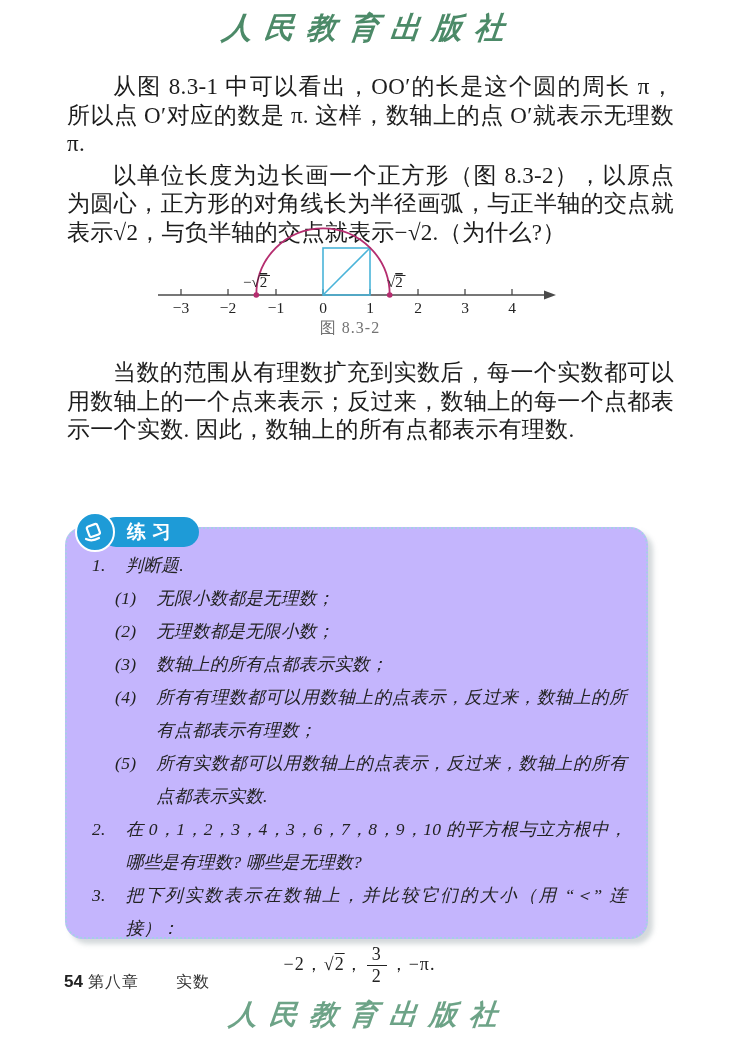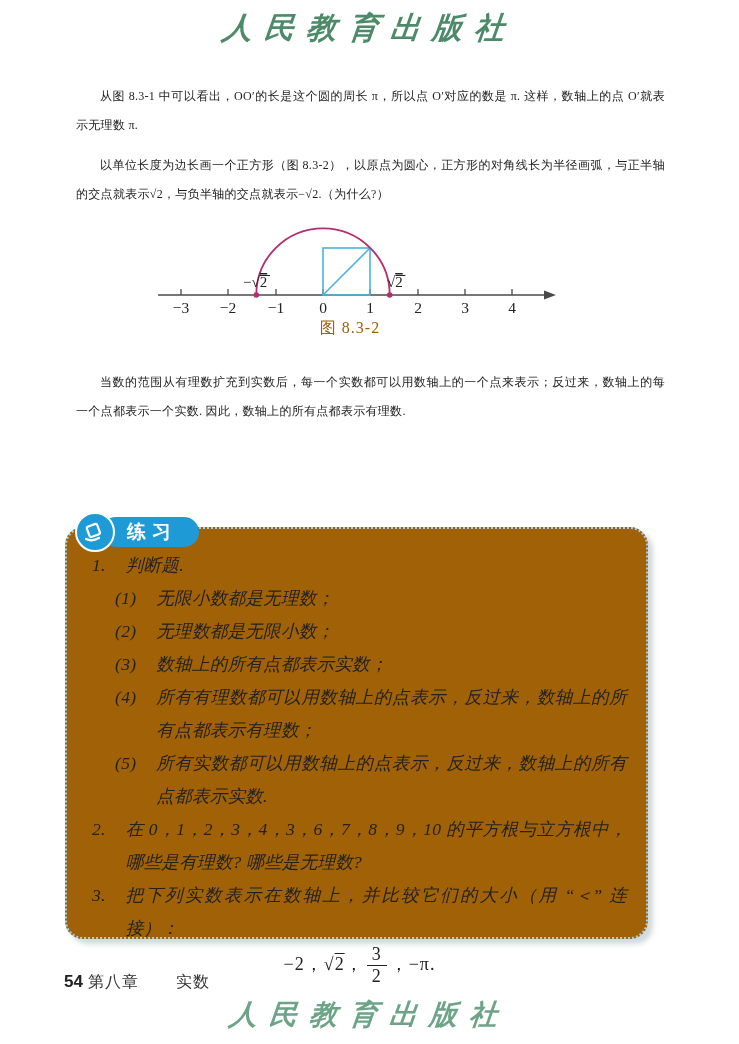--- a/index.html
+++ b/index.html
@@ -12,33 +12,33 @@
     position:absolute;left:0;width:739px;text-align:center;
     font-family:"DejaVu Serif",serif;font-weight:bold;font-style:italic;
     letter-spacing:12px;transform:skewX(-6deg);
   }
   .header-logo{top:8px;font-size:30px;color:#4c8a68;}
   .footer-logo{top:996px;font-size:28px;color:#5e9a7b;opacity:.9;}
   
   .body-text{position:absolute;left:64px;top:70px;width:613px;}
   .body-text2{position:absolute;left:64px;top:356px;width:613px;}
   .body-text p,.body-text2 p{
-    margin:12px;text-indent:2em;font-size:12px;line-height:28.5px;
+    margin:3px;text-indent:2em;font-size:23px;line-height:28.5px;
     text-align:justify;letter-spacing:.3px;
   }
   
   .figure-wrap{position:absolute;left:150px;top:221px;width:430px;height:118px;}
   .figure-caption{
     position:absolute;left:0;top:97px;width:400px;text-align:center;
-    font-size:16px;color:#a16207;letter-spacing:1px;
+    font-size:16px;color:#737373;letter-spacing:1px;
   }
   
   .practice-box{
     position:absolute;left:65px;top:527px;width:579px;height:408px;
-    border:2px dotted #a5cfe6;border-radius:18px;background:#a16207;
+    border:2px dotted #a5cfe6;border-radius:18px;background:#c4b5fd;
     box-shadow:5px 5px 5px rgba(160,170,175,.45);
   }
   .practice-tab{position:absolute;top:-17px;left:8px;display:flex;align-items:center;}
   .practice-icon{
     width:40px;height:40px;border-radius:50%;background:#1e9bd7;
     border:2px solid #ffffff;box-sizing:border-box;z-index:2;
     display:flex;align-items:center;justify-content:center;
   }
   .practice-pill{
     margin-left:-14px;height:30px;line-height:30px;padding:0 22px 0 26px;

